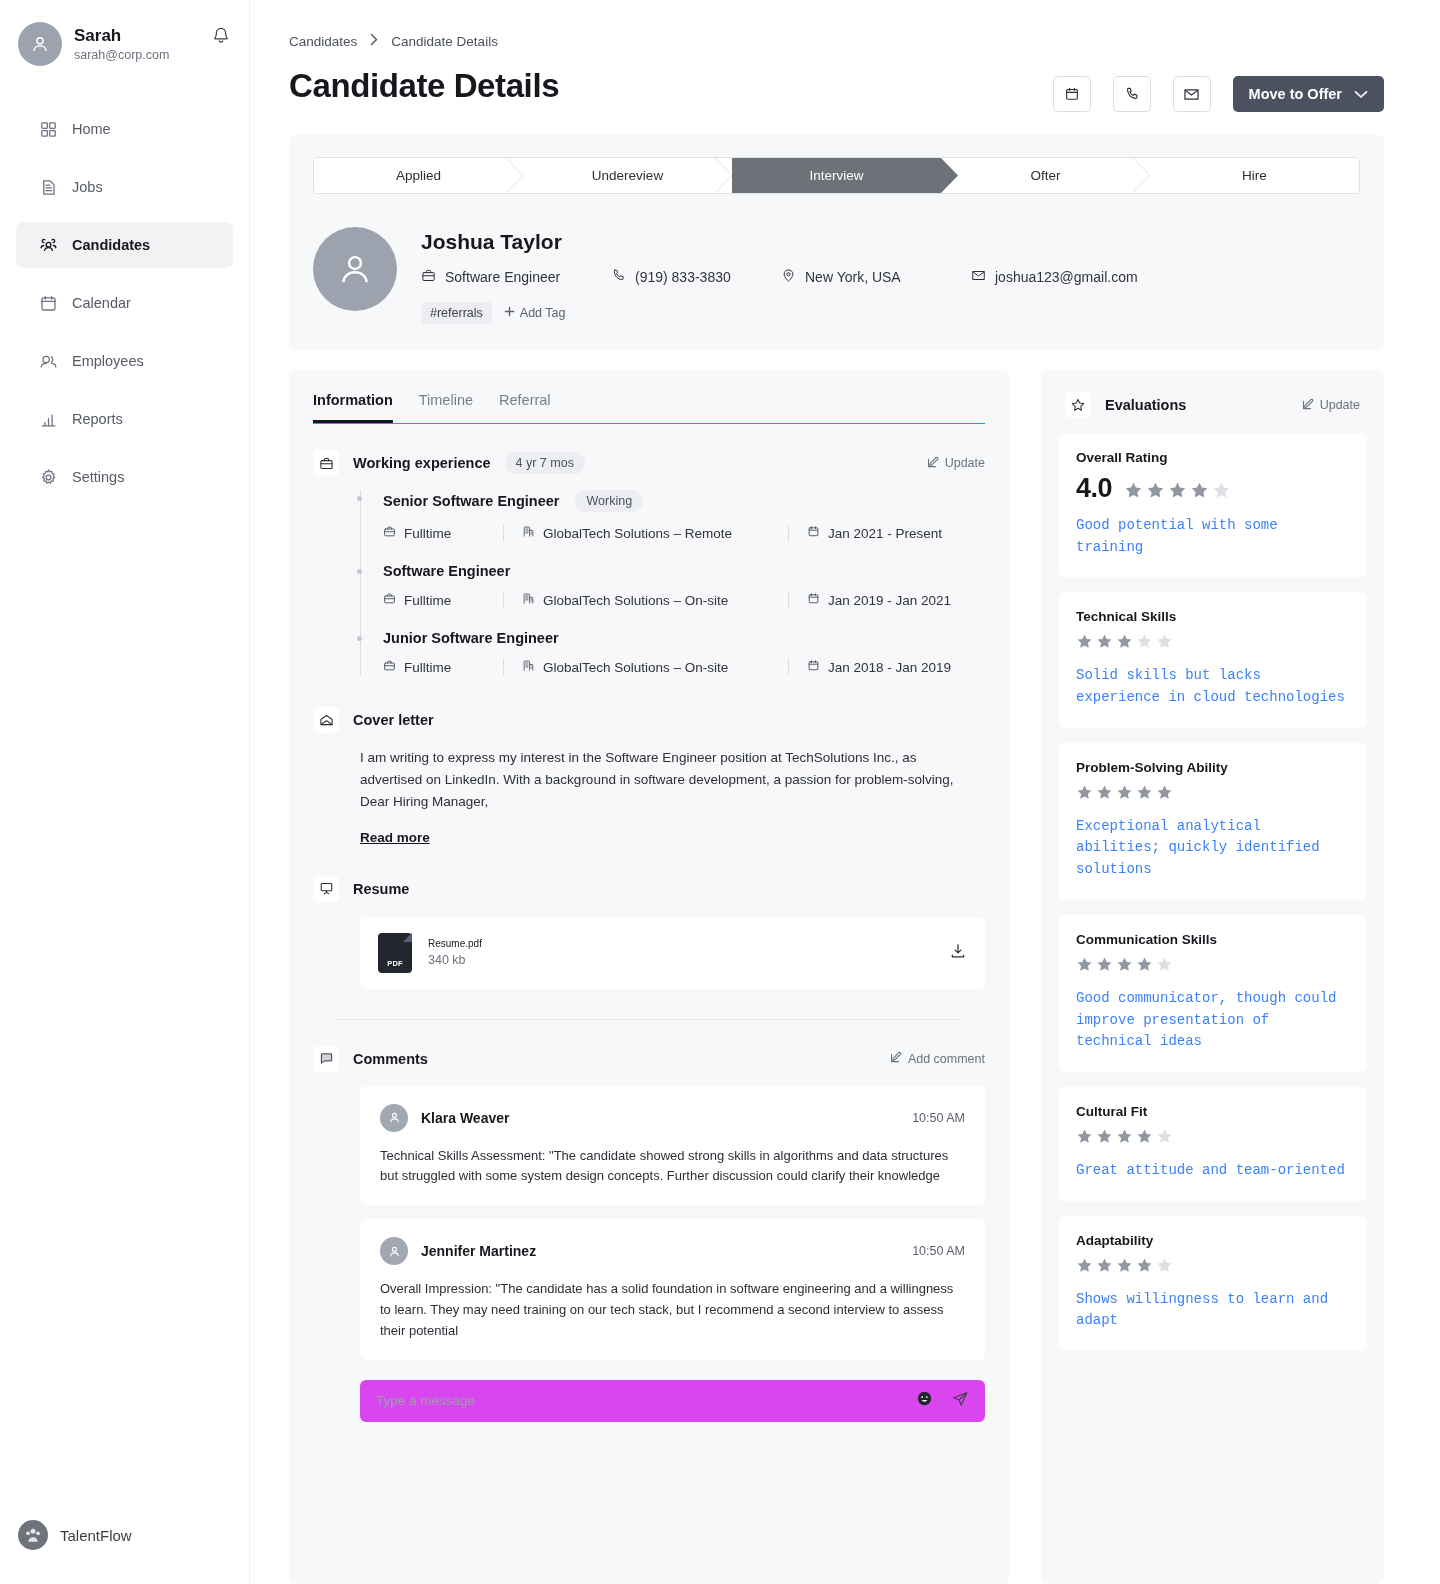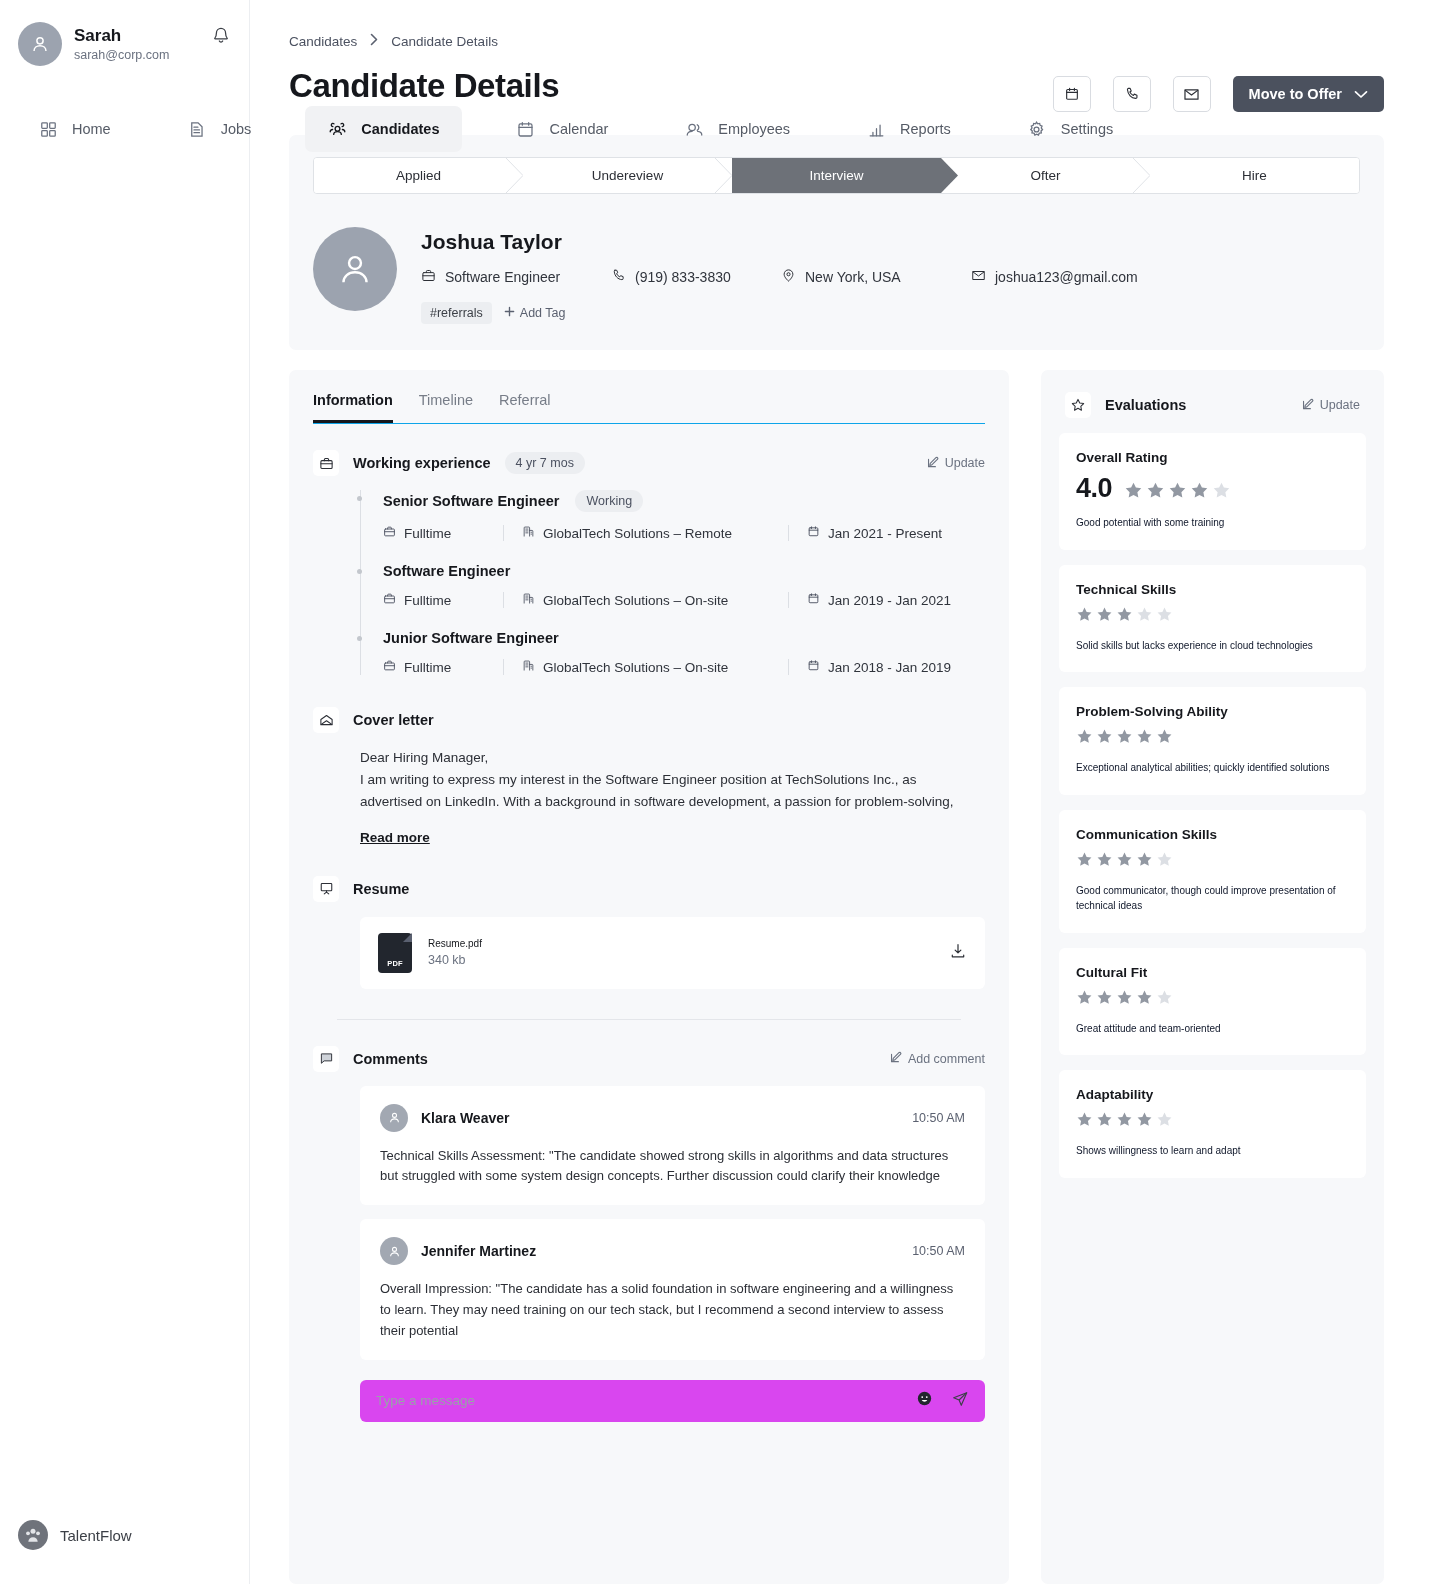--- a/index.html
+++ b/index.html
@@ -29,21 +29,21 @@
   .avatar-circle {
     width: 44px; height: 44px; border-radius: 50%;
     background: #9ca3af; flex: 0 0 44px;
     display: flex; align-items: center; justify-content: center;
   }
   .user-text { flex: 1; line-height: 1.25; }
   .user-name { font-size: 17px; font-weight: bold; color: #16181d; }
   .user-email { font-size: 12.5px; color: #6b7280; margin-top: 2px; }
   .bell { flex: 0 0 auto; padding-bottom: 14px; cursor: pointer; }
 
-  .nav { margin-top: 34px; display: flex; }
+  .nav { margin-top: 34px; display: flex; flex-direction: column; }
   .nav-item {
     display: flex; align-items: center; gap: 14px;
     height: 46px; padding: 0 22px;
     margin: 6px 16px;
     border-radius: 7px;
     color: #555b66; font-size: 14.5px;
     cursor: pointer;
   }
   .nav-item .nav-ico { width: 20px; height: 20px; display:flex; align-items:center; justify-content:center; }
   .nav-item.active { background: #f1f2f4; color: #16181d; font-weight: bold; }
@@ -163,21 +163,21 @@
   .send-wrap { padding-left: 4px; cursor: pointer; }
 
   
   .eval-head { display: flex; align-items: center; gap: 14px; padding: 2px 6px 0 6px; }
   .eval-title { font-size: 14.5px; font-weight: bold; color: #16181d; }
   .eval-card { background: #fff; border-radius: 6px; padding: 17px 17px 19px 17px; margin-top: 15px; }
   .eval-name { font-size: 13.5px; font-weight: bold; color: #16181d; }
   .stars { display: flex; align-items: center; gap: 3px; margin-top: 9px; }
   .big-rating { display: flex; align-items: center; gap: 12px; margin-top: 7px; }
   .rating-num { font-size: 27px; font-weight: bold; color: #16181d; letter-spacing: -0.5px; }
-  .eval-note { margin-top: 11px; font-size: 10px; line-height: 1.55; color: #0f172a; }
+  .eval-note { margin-top: 11px; font-size: 14px; line-height: 1.55; color: #3b82f6; font-family: Liberation Mono, monospace; }
   .star { display: inline-block; }
 </style>
 </head>
 <body>
 
 <div class="app">
 
   <aside class="sidebar">
     <div class="user-block">
       <div class="avatar-circle">
@@ -551,22 +551,22 @@
         <div class="sec-head" style="margin-top:32px">
           <span class="sec-ico">
             <svg width="15" height="15" viewBox="0 0 24 24" fill="none" stroke="#2c2f36" stroke-width="1.7" stroke-linejoin="round">
                 <path d="M3 10.4 12 4l9 6.4v8.2H3z"></path>
                 <path d="m3 18.6 9-6.2 9 6.2"></path>
               </svg>
           </span>
           <span class="sec-title">Cover letter</span>
         </div>
         <div class="letter-text">
+          <div>I am writing to express my interest in the Software Engineer position at TechSolutions Inc., as advertised on LinkedIn. With a background in software development, a passion for problem-solving,</div>
           <div>Dear Hiring Manager,</div>
-          <div>I am writing to express my interest in the Software Engineer position at TechSolutions Inc., as advertised on LinkedIn. With a background in software development, a passion for problem-solving,</div>
         </div>
         <span class="read-more">Read more</span>
 
         
         <div class="sec-head" style="margin-top:30px">
           <span class="sec-ico">
             <svg width="15" height="15" viewBox="0 0 24 24" fill="none" stroke="#2c2f36" stroke-width="1.7" stroke-linecap="round">
                 <rect x="3.6" y="4" width="16.8" height="11.6" rx="1.2"></rect>
                 <path d="M12 15.6v2.2M8.4 20.6 12 17.8l3.6 2.8"></path>
               </svg>

